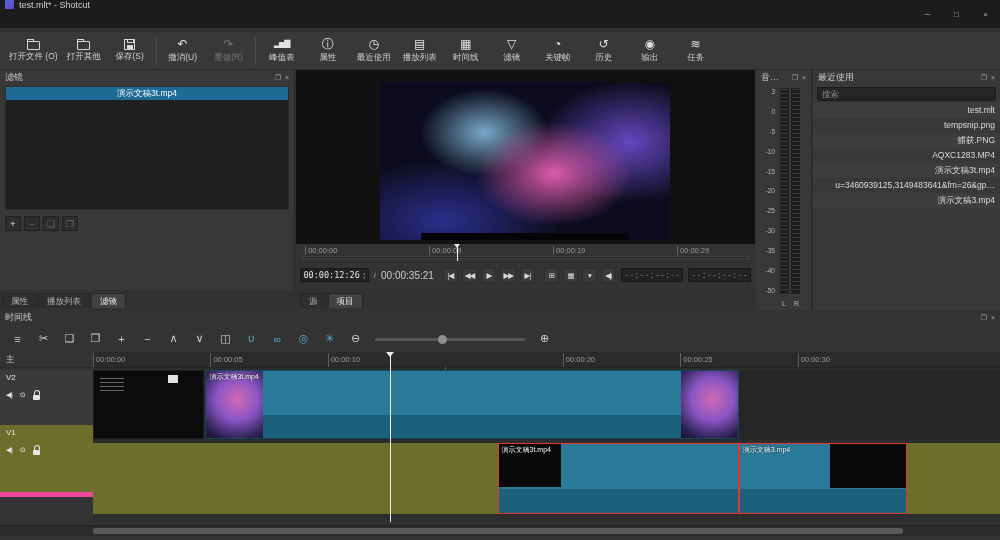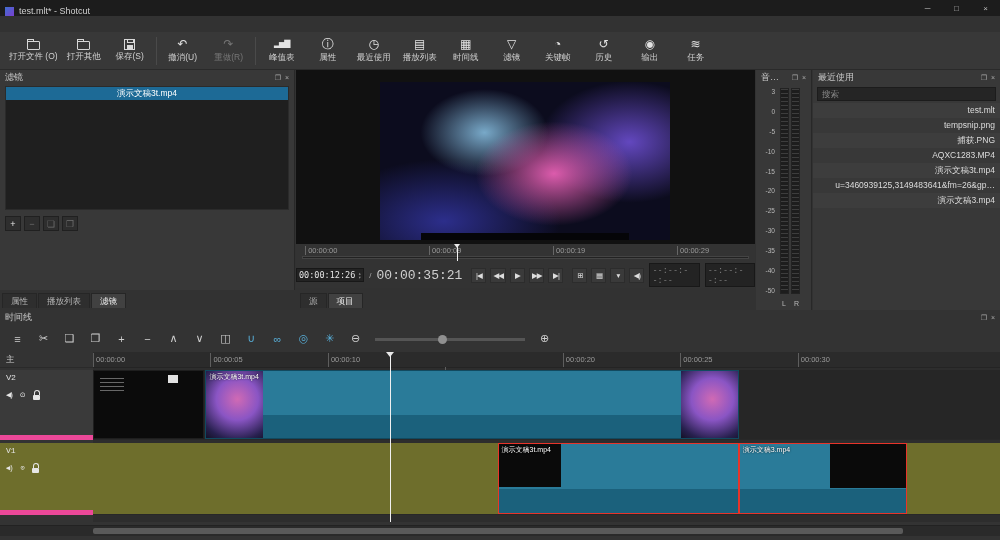--- a/index.html
+++ b/index.html
@@ -1,21 +1,21 @@
 <!DOCTYPE html>
 <html><head>
 <meta charset="utf-8">
 <style>
   *{margin:0;padding:0;box-sizing:border-box;}
   html,body{width:1000px;height:540px;overflow:hidden;}
   body{background:#323232;font-family:"Liberation Sans","DejaVu Sans",sans-serif;color:#d6d6d6;}
   #app{position:relative;width:1000px;height:540px;}
 
   
-  .titlebar{position:absolute;top:0;left:0;right:0;height:16px;background:#1c1c1c;display:flex;align-items:flex-end;font-size:9px;color:#cfcfcf;}
+  .titlebar{position:absolute;top:0;left:0;right:0;height:28px;background:#1c1c1c;display:flex;align-items:flex-start;font-size:9px;color:#cfcfcf;}
   .app-icon{width:9px;height:9px;margin:0 5px 0 5px;background:linear-gradient(135deg,#3f6fd0,#7a3fd0);}
   .win-controls{margin-left:auto;display:flex;height:100%;}
   .win-btn{width:29px;height:100%;display:flex;align-items:center;justify-content:center;font-size:8px;color:#bbb;}
 
   
   .menubar{position:absolute;top:16px;left:0;right:0;height:16px;background:#2d2d2d;display:flex;align-items:center;font-size:9.5px;padding-left:3px;}
   .menu-item{padding:1px 7px;color:#d8d8d8;}
 
   
   .toolbar{position:absolute;top:32px;left:0;right:0;height:38px;background:#383838;border-bottom:1px solid #2a2a2a;display:flex;align-items:center;padding-left:6px;}
@@ -58,21 +58,21 @@
   .scrub-line{position:absolute;left:6px;right:6px;bottom:3px;height:3px;background:#222;border:1px solid #444;}
   .scrub-playhead{position:absolute;top:1px;bottom:1px;width:1px;background:#f2f2f2;}
   .scrub-playhead::before{content:"";position:absolute;top:-1px;left:-3px;border:3px solid transparent;border-top:4px solid #e8e8e8;}
 
   
   .transport{position:absolute;top:262px;left:296px;width:459px;height:26px;background:#333;display:flex;align-items:center;justify-content:center;gap:5px;font-size:8px;}
   .timefield{display:flex;align-items:center;background:#232323;border:1px solid #181818;padding:1px 2px;font-family:"DejaVu Sans Mono",monospace;font-size:8.5px;color:#e4e4e4;}
   .timefield.muted{color:#7a7a7a;}
   .tf-spin{display:flex;flex-direction:column;margin-left:3px;font-size:5px;line-height:4px;color:#999;}
   .tf-sep{color:#aaa;}
-  .tf-total{font-family:Liberation Mono, monospace;font-size:13px;color:#cfcfcf;}
+  .tf-total{font-family:Liberation Sans, sans-serif;font-size:10px;color:#cfcfcf;}
   .tp-group{display:flex;align-items:center;gap:4px;margin-left:4px;}
   .tp-btn{min-width:15px;height:15px;display:flex;align-items:center;justify-content:center;font-size:7.5px;color:#ddd;letter-spacing:-1px;background:#3a3a3a;border:1px solid #2c2c2c;padding:0 2px;}
 
   
   .dock-tabs{position:absolute;top:293px;height:15px;display:flex;gap:1px;}
   .dock-tabs.left{left:2px;} .dock-tabs.center{left:300px;}
   .dock-tab{padding:2px 8px 0 8px;font-size:8.5px;background:#2e2e2e;color:#b5b5b5;border:1px solid #262626;border-bottom:none;}
   .dock-tab.active{background:#414141;color:#eaeaea;}
 
   
@@ -409,21 +409,21 @@
       <div class="tl-heads" id="tl-heads">
         <div class="tl-master">主</div>
       <div class="track-head dark" style="top: 18px; height: 70px;">
             <div class="track-name">V2</div>
             <div class="track-controls">
               <div class="tc-btn">◀)</div>
               <div class="tc-btn">⊙</div>
               <div class="tc-btn lock-ic"></div>
             </div>
           </div>
-          <div class="track-head olive" style="top: 91px; height: 72px; font-family: Liberation Mono, monospace;">
+          <div class="track-head olive" style="top: 73px; height: 72px;">
             <div class="track-name">V1</div>
             <div class="track-controls">
               <div class="tc-btn">◀)</div>
               <div class="tc-btn">⊙</div>
               <div class="tc-btn lock-ic"></div>
             </div>
           </div>
         </div>
     </div>
     <div class="tl-scroll">

